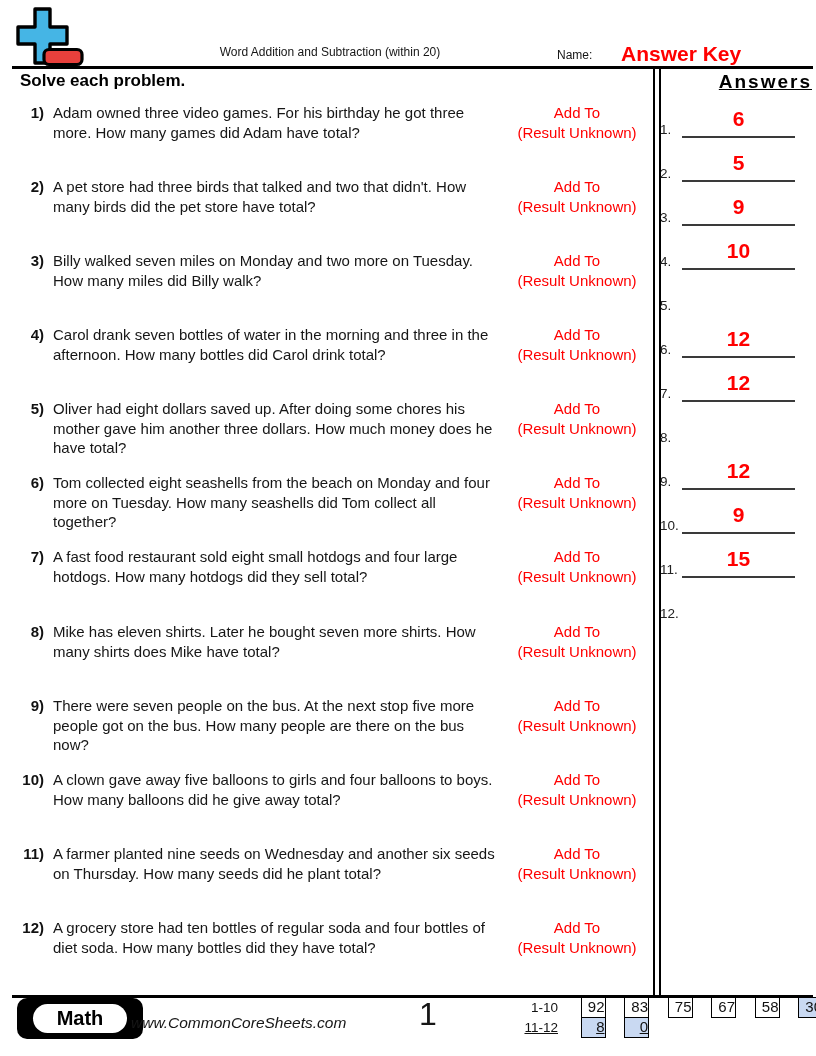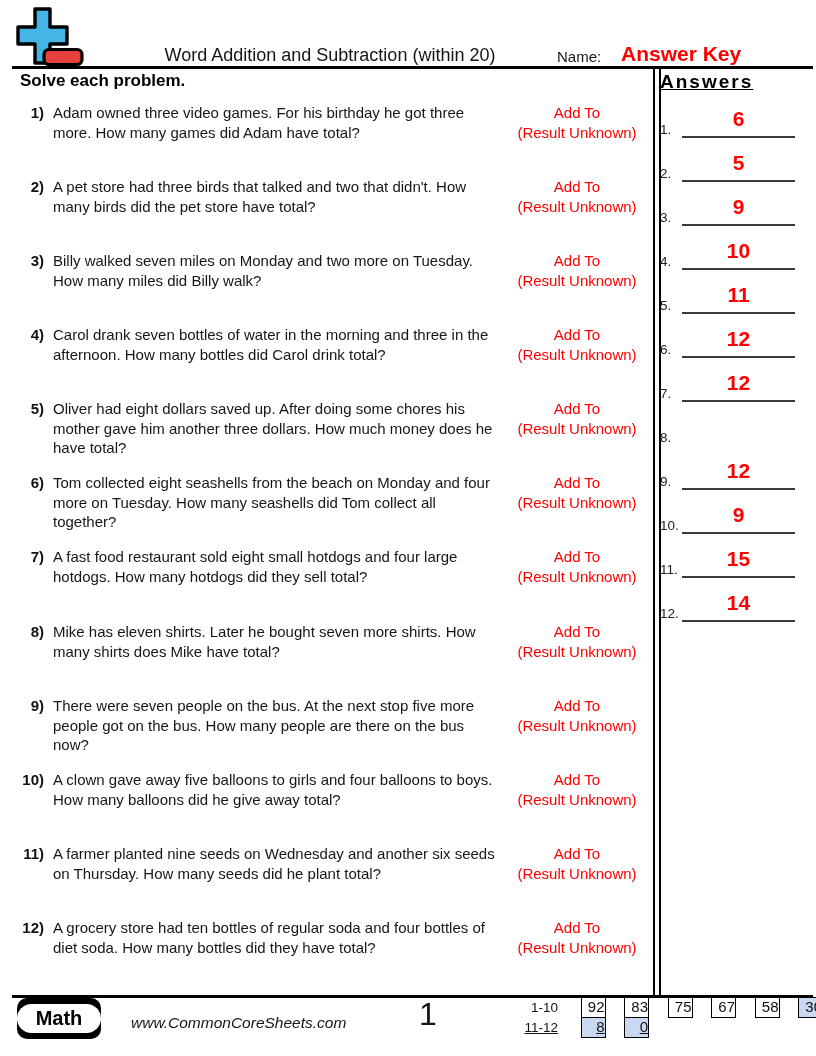--- a/index.html
+++ b/index.html
@@ -9,23 +9,23 @@
     background:#ffffff;
     font-family:"Liberation Sans", sans-serif;
     color:#111111;
     overflow:hidden;
   }
 
   
   .icon-wrap { position:absolute; left:14px; top:6px; width:70px; height:62px; }
   .page-title {
     position:absolute; left:100px; top:45px; width:460px;
-    text-align:center; font-size:18px; color:#151515;
-  }
-  .name-label { position:absolute; left:557px; top:48px; font-size:15px; color:#151515; }
+    text-align:center; font-size:12px; color:#151515;
+  }
+  .name-label { position:absolute; left:557px; top:48px; font-size:12px; color:#151515; }
   .name-value { position:absolute; left:621px; top:42px; font-size:21px; font-weight:bold; }
   .header-rule { position:absolute; left:12px; top:66px; width:801px; height:3px; background:#000; }
   .instructions { position:absolute; left:20px; top:71px; font-size:17px; font-weight:bold; color:#000; }
 
   
   .divider {
     position:absolute; left:653px; top:69px; height:926px; width:8px;
     border-left:2px solid #000; border-right:2px solid #000;
   }
 
@@ -34,36 +34,36 @@
     position:absolute; left:20px; width:632px;
     display:flex; align-items:flex-start;
     font-size:15px; line-height:19.5px;
   }
   .p-num { width:33px; text-align:right; font-weight:bold; padding-right:9px; flex:none; color:#111; }
   .p-text { width:448px; flex:none; color:#161616; }
   .p-type { margin-left:auto; width:150px; text-align:center; flex:none; }
 
   
   .answers-header {
-    position:absolute; left:660px; top:71px; width:152px; text-align:left;
+    position:absolute; left:660px; top:71px; width:152px; text-align:right;
     font-size:19px; font-weight:bold; letter-spacing:2px;
     text-decoration:underline; color:#000;
   }
   .answer-row { position:absolute; left:658px; width:137px; height:34px; }
   .a-label { position:absolute; left:2px; bottom:1px; font-size:13.5px; color:#222; }
   .a-linebox {
     position:absolute; left:24px; right:0; bottom:0; height:34px;
     border-bottom:2px solid #3a3a3a; text-align:center;
   }
   .a-value { display:block; font-size:21px; font-weight:bold; line-height:30px; }
 
   
   .footer-rule { position:absolute; left:12px; top:995px; width:801px; height:3px; background:#000; }
   .math-logo {
-    position:absolute; left:17px; top:998px; width:84px; height:41px;
+    position:absolute; left:17px; top:998px; width:126px; height:41px;
     background:#000; border-radius:10px; display:flex; align-items:center; justify-content:center;
   }
   .math-pill {
     width:94px; height:29px; background:#fff; border-radius:16px;
     display:flex; align-items:center; justify-content:center;
     font-size:20px; font-weight:bold; color:#000;
   }
   .website { position:absolute; left:131px; top:1014px; font-size:15.5px; color:#161616;font-style:italic; }
   .page-number { position:absolute; left:408px; top:996px; width:40px; text-align:center; font-size:32px; color:#161616; }
 
@@ -214,23 +214,20 @@
     </span>
 </div>
 <div class="answer-row" style="top:236px">
   <span class="a-label">4.</span>
   <span class="a-linebox">
       <span class="a-value" style="color:#FF0000">10</span>
     </span>
 </div>
 <div class="answer-row" style="top:280px">
   <span class="a-label">5.</span>
-  <span class="a-linebox">
-      <span class="a-value" style="color:#FF0000">11</span>
-    </span>
 </div>
 <div class="answer-row" style="top:324px">
   <span class="a-label">6.</span>
   <span class="a-linebox">
       <span class="a-value" style="color:#FF0000">12</span>
     </span>
 </div>
 <div class="answer-row" style="top:368px">
   <span class="a-label">7.</span>
   <span class="a-linebox">
@@ -253,23 +250,20 @@
     </span>
 </div>
 <div class="answer-row" style="top:544px">
   <span class="a-label">11.</span>
   <span class="a-linebox">
       <span class="a-value" style="color:#FF0000">15</span>
     </span>
 </div>
 <div class="answer-row" style="top:588px">
   <span class="a-label">12.</span>
-  <span class="a-linebox">
-      <span class="a-value" style="color:#FF0000">14</span>
-    </span>
 </div>
 
 <div class="footer-rule"></div>
 
 <div class="math-logo">
   <div class="math-pill">Math</div>
 </div>
 
 <div class="website">www.CommonCoreSheets.com</div>
 <div class="page-number">1</div>

